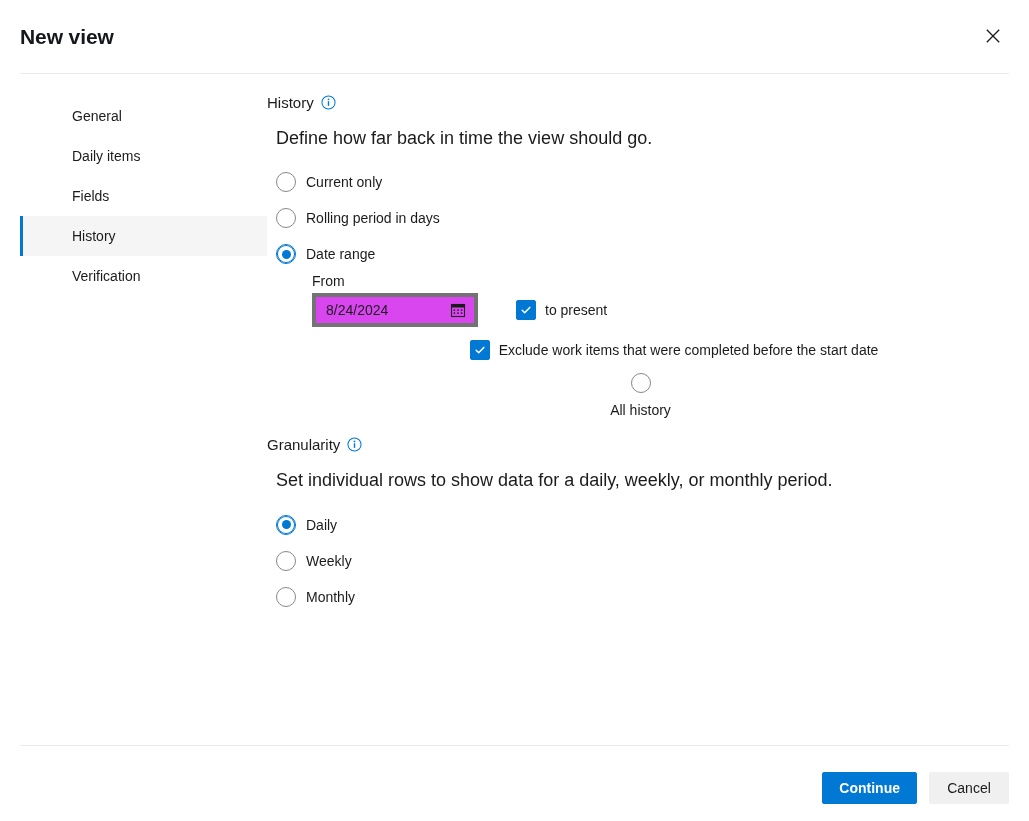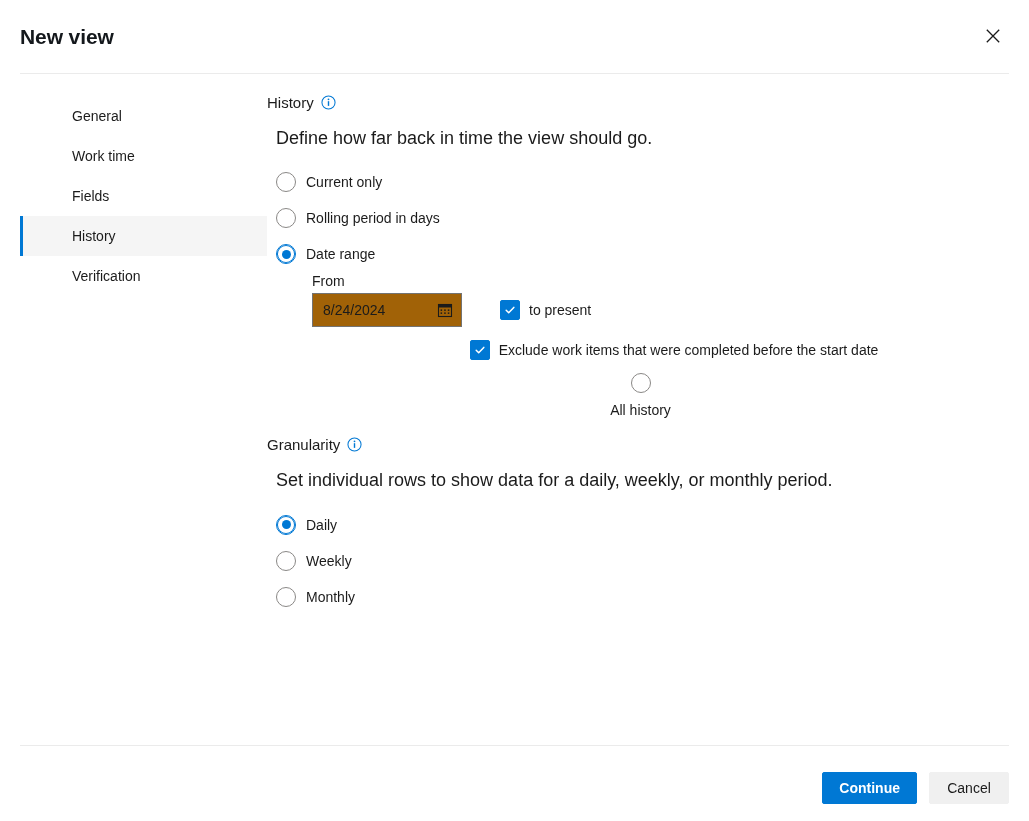--- a/index.html
+++ b/index.html
@@ -187,24 +187,24 @@
     margin-bottom: 4px;
     display: block;
   }
   .date-row {
     display: flex;
     align-items: center;
     gap: 22px;
   }
   .date-input-wrap {
     position: relative;
-    width: 150px;
+    width: 166px;
     height: 34px;
-    border: 1px solid #737373;
-    background: #a16207;
+    border: 4px solid #737373;
+    background: #d946ef;
     display: flex;
     align-items: center;
   }
   .date-input {
     border: none;
     outline: none;
     background: transparent;
     font-family: "Liberation Sans", sans-serif;
     font-size: 14px;
     color: #1b1b1b;
@@ -304,21 +304,21 @@
   </div>
   <div class="divider"></div>
 
   <div class="dialog-body">
 
     <nav class="sidebar">
       <div class="sidebar-item">
         <span class="sidebar-item-label">General</span>
       </div>
       <div class="sidebar-item">
-        <span class="sidebar-item-label">Work time</span>
+        <span class="sidebar-item-label">Daily items</span>
       </div>
       <div class="sidebar-item">
         <span class="sidebar-item-label">Fields</span>
       </div>
       <div class="sidebar-item active">
         <span class="sidebar-item-label">History</span>
       </div>
       <div class="sidebar-item">
         <span class="sidebar-item-label">Verification</span>
       </div>

